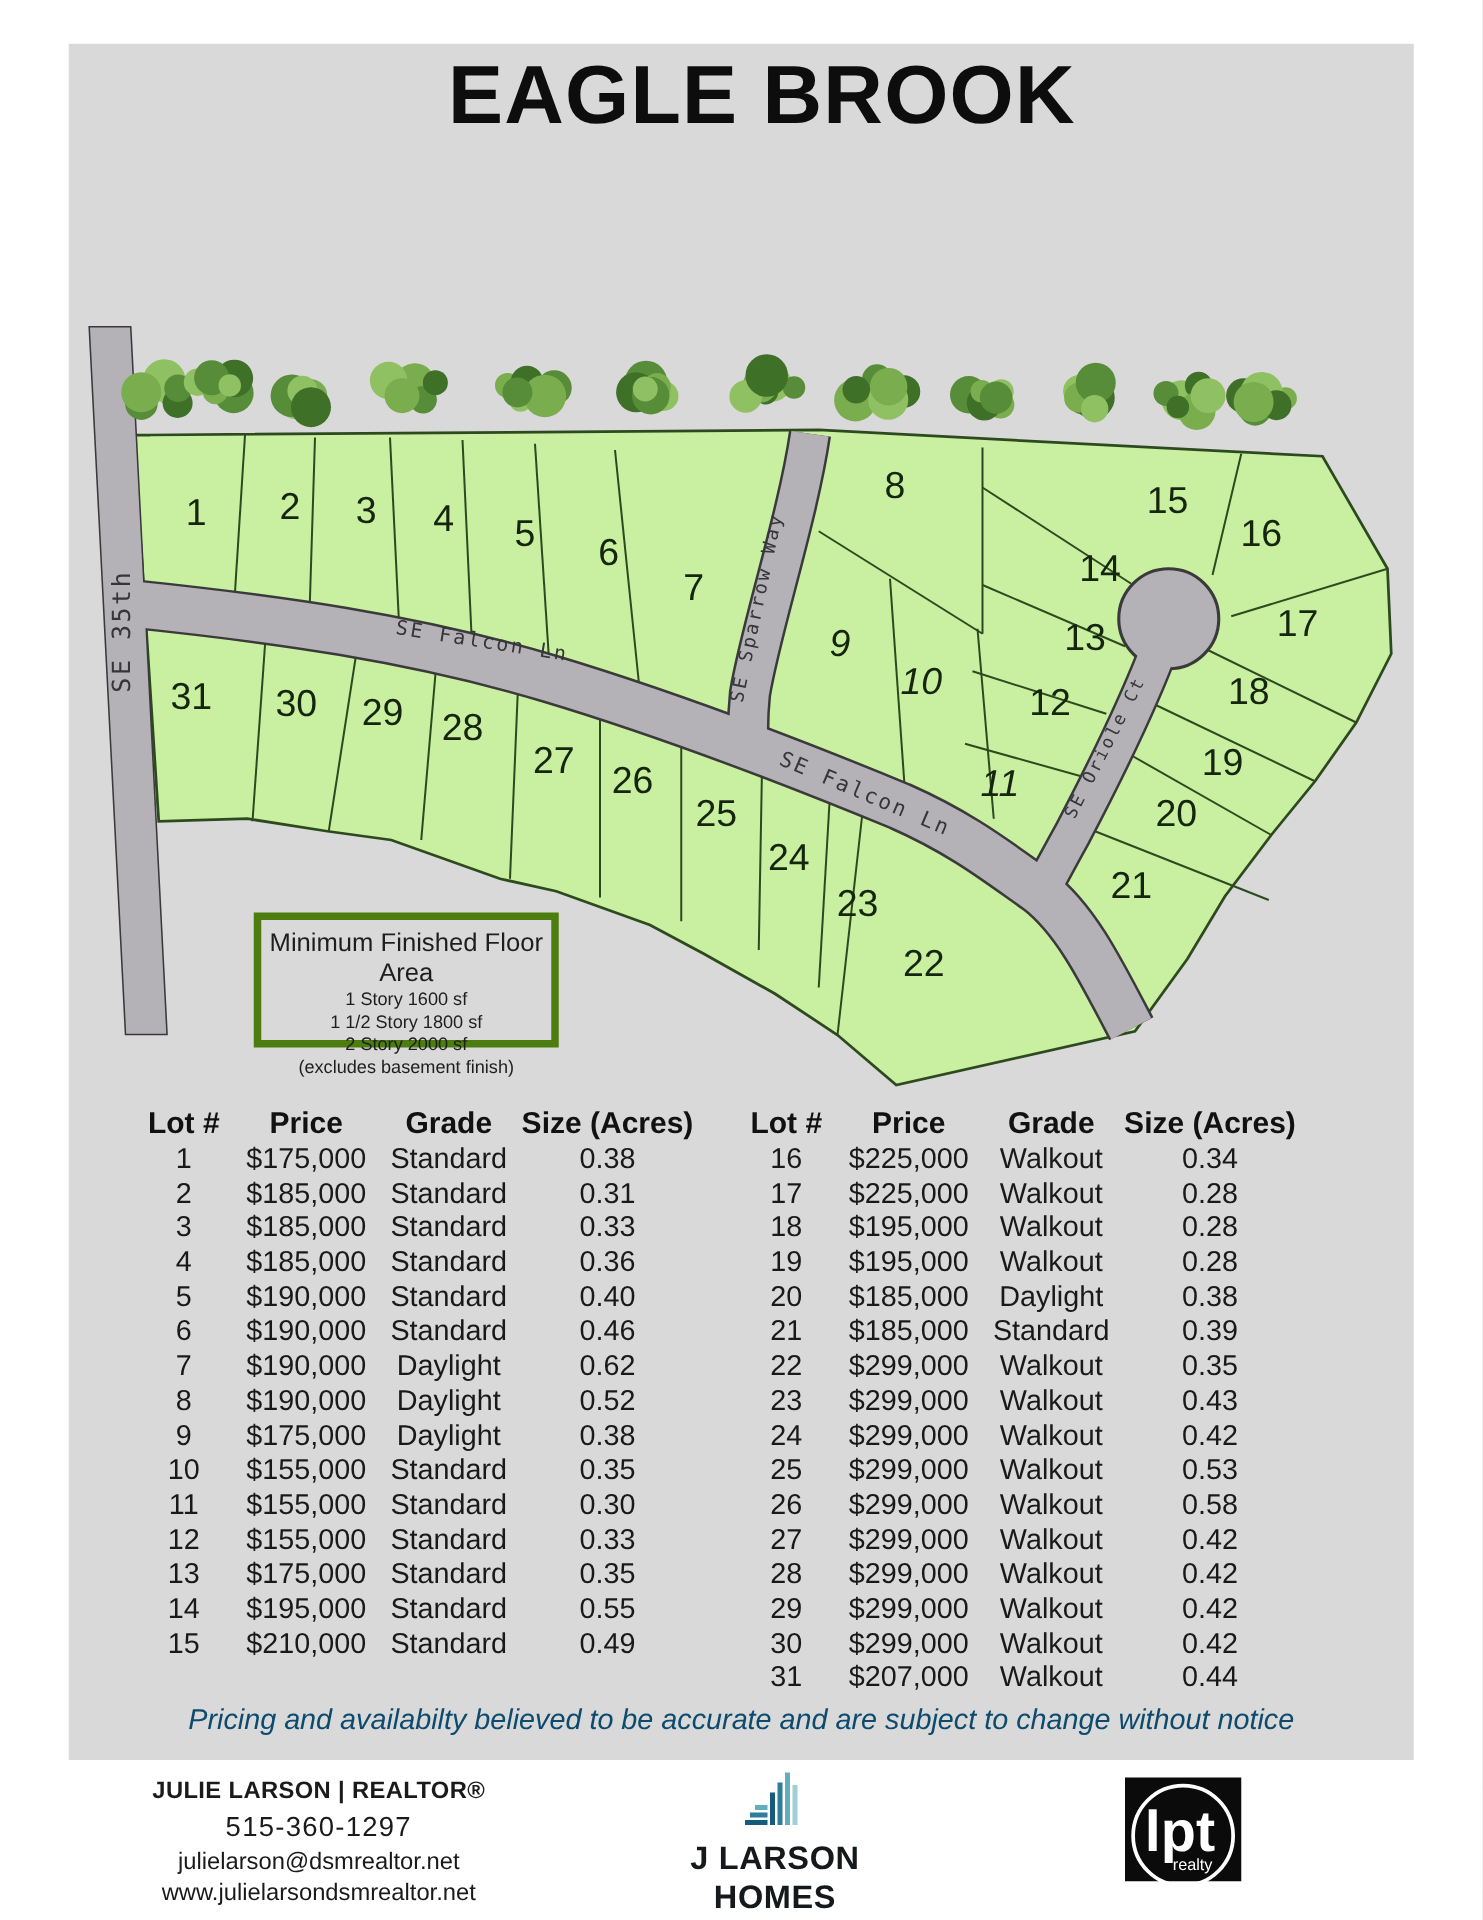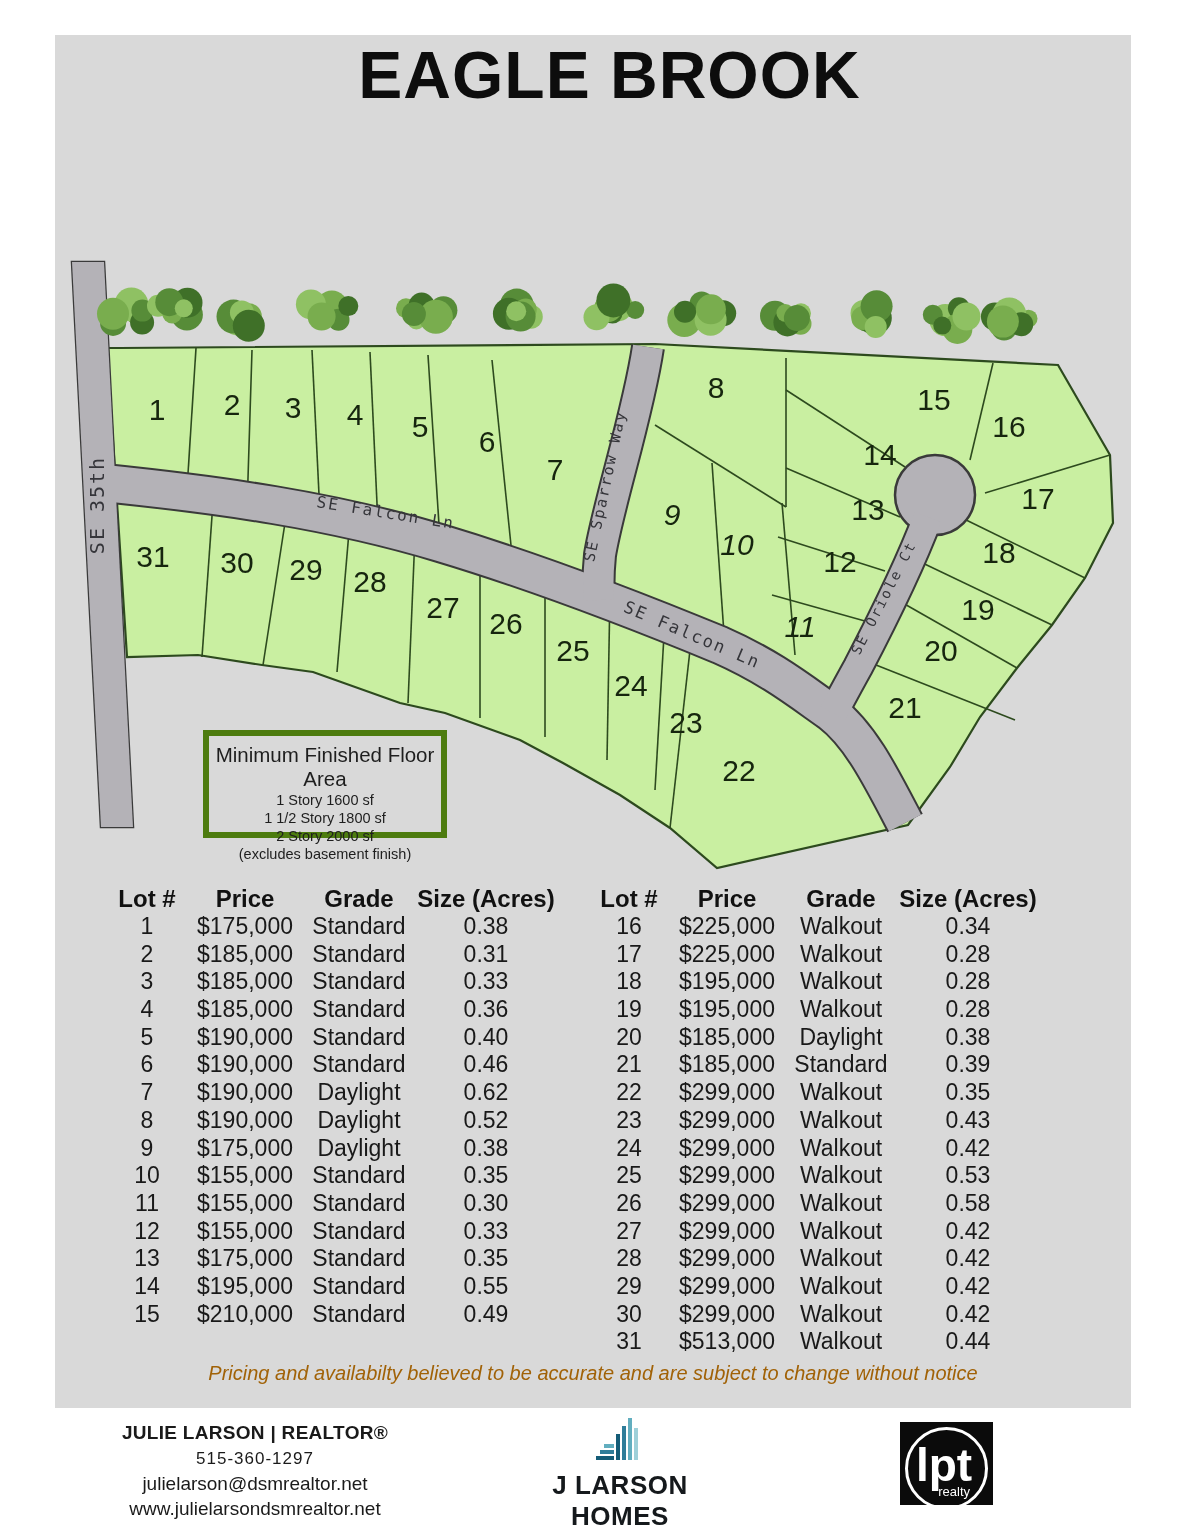--- a/index.html
+++ b/index.html
@@ -44,27 +44,27 @@
   #table-right{left:590px;}
   .prow{
     display:grid;grid-template-columns:78px 118px 110px 144px;
     height:27.7px;align-items:center;text-align:center;
     font-size:23px;color:#191919;
   }
   .prow.head{font-weight:bold;font-size:24px;color:#111;}
   
   #disclaimer{
     position:absolute;left:0;top:1362px;width:1186px;text-align:center;
-    font-style:italic;font-size:20px;color:#a16207;
+    font-style:italic;font-size:23px;color:#0c4a6e;
   }
   
   #footer{position:absolute;left:0;top:1408px;width:1186px;height:128px;background:#fff;border-radius:26px;}
   #realtor-block{position:absolute;left:100px;top:14px;width:310px;text-align:center;}
   #realtor-name{font-size:19px;font-weight:bold;letter-spacing:.3px;margin-bottom:5px;}
-  #realtor-phone{font-size:17px;letter-spacing:1px;margin-bottom:4px;}
+  #realtor-phone{font-size:22px;letter-spacing:1px;margin-bottom:4px;}
   #realtor-email,#realtor-site{font-size:19px;margin-bottom:3px;}
   #builder-block{position:absolute;left:500px;top:8px;width:240px;text-align:center;}
   #builder-name{font-size:26px;font-weight:bold;letter-spacing:.5px;color:#15191c;margin-top:4px;}
   #lpt-block{position:absolute;left:900px;top:14px;width:93px;height:83px;background:#0b0b0b;}
 </style>
 </head>
 <body>
 
 <div id="gray-page"></div>
 
@@ -441,21 +441,21 @@
       <div>0.42</div>
     </div>
     <div class="prow">
       <div>30</div>
       <div>$299,000</div>
       <div>Walkout</div>
       <div>0.42</div>
     </div>
     <div class="prow">
       <div>31</div>
-      <div>$513,000</div>
+      <div>$207,000</div>
       <div>Walkout</div>
       <div>0.44</div>
     </div>
   </div>
 
 <div id="disclaimer">Pricing and availabilty believed to be accurate and are subject to change without notice</div>
 
 <div id="footer">
   <div id="realtor-block">
     <div id="realtor-name">JULIE LARSON | REALTOR®</div>

